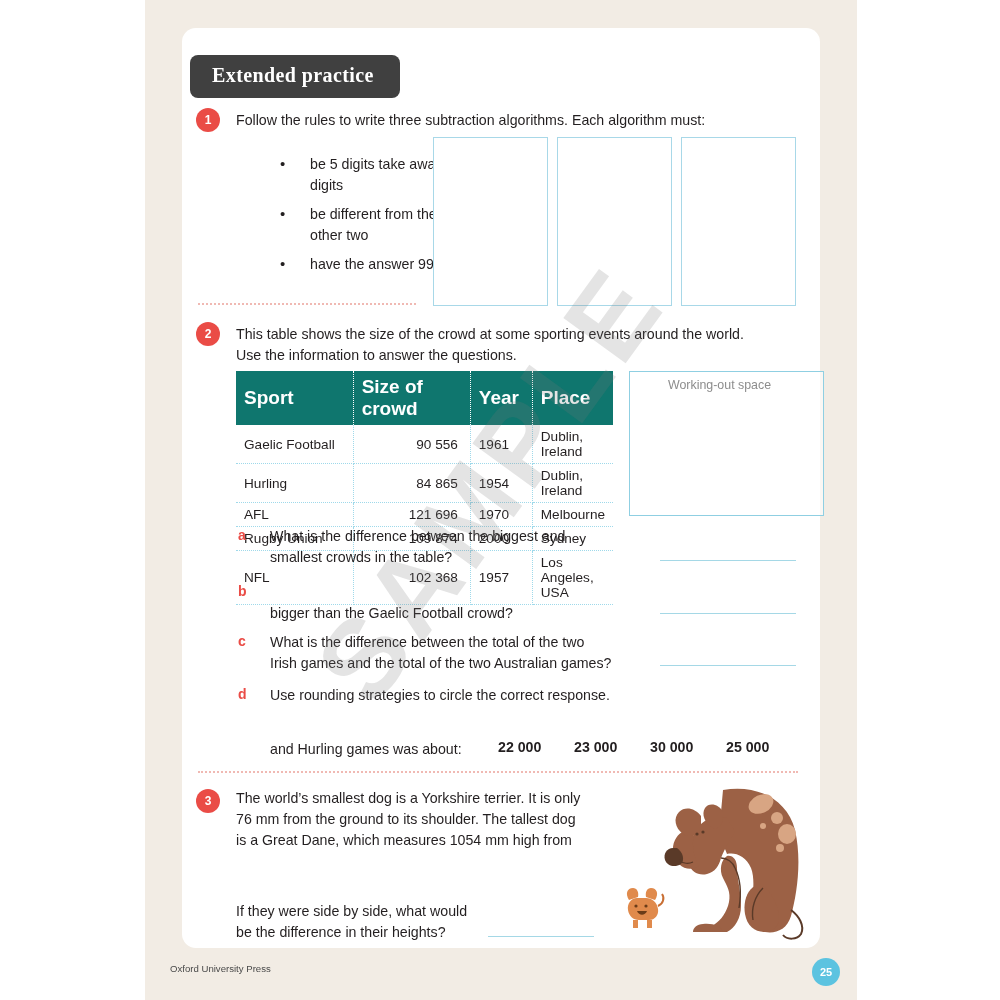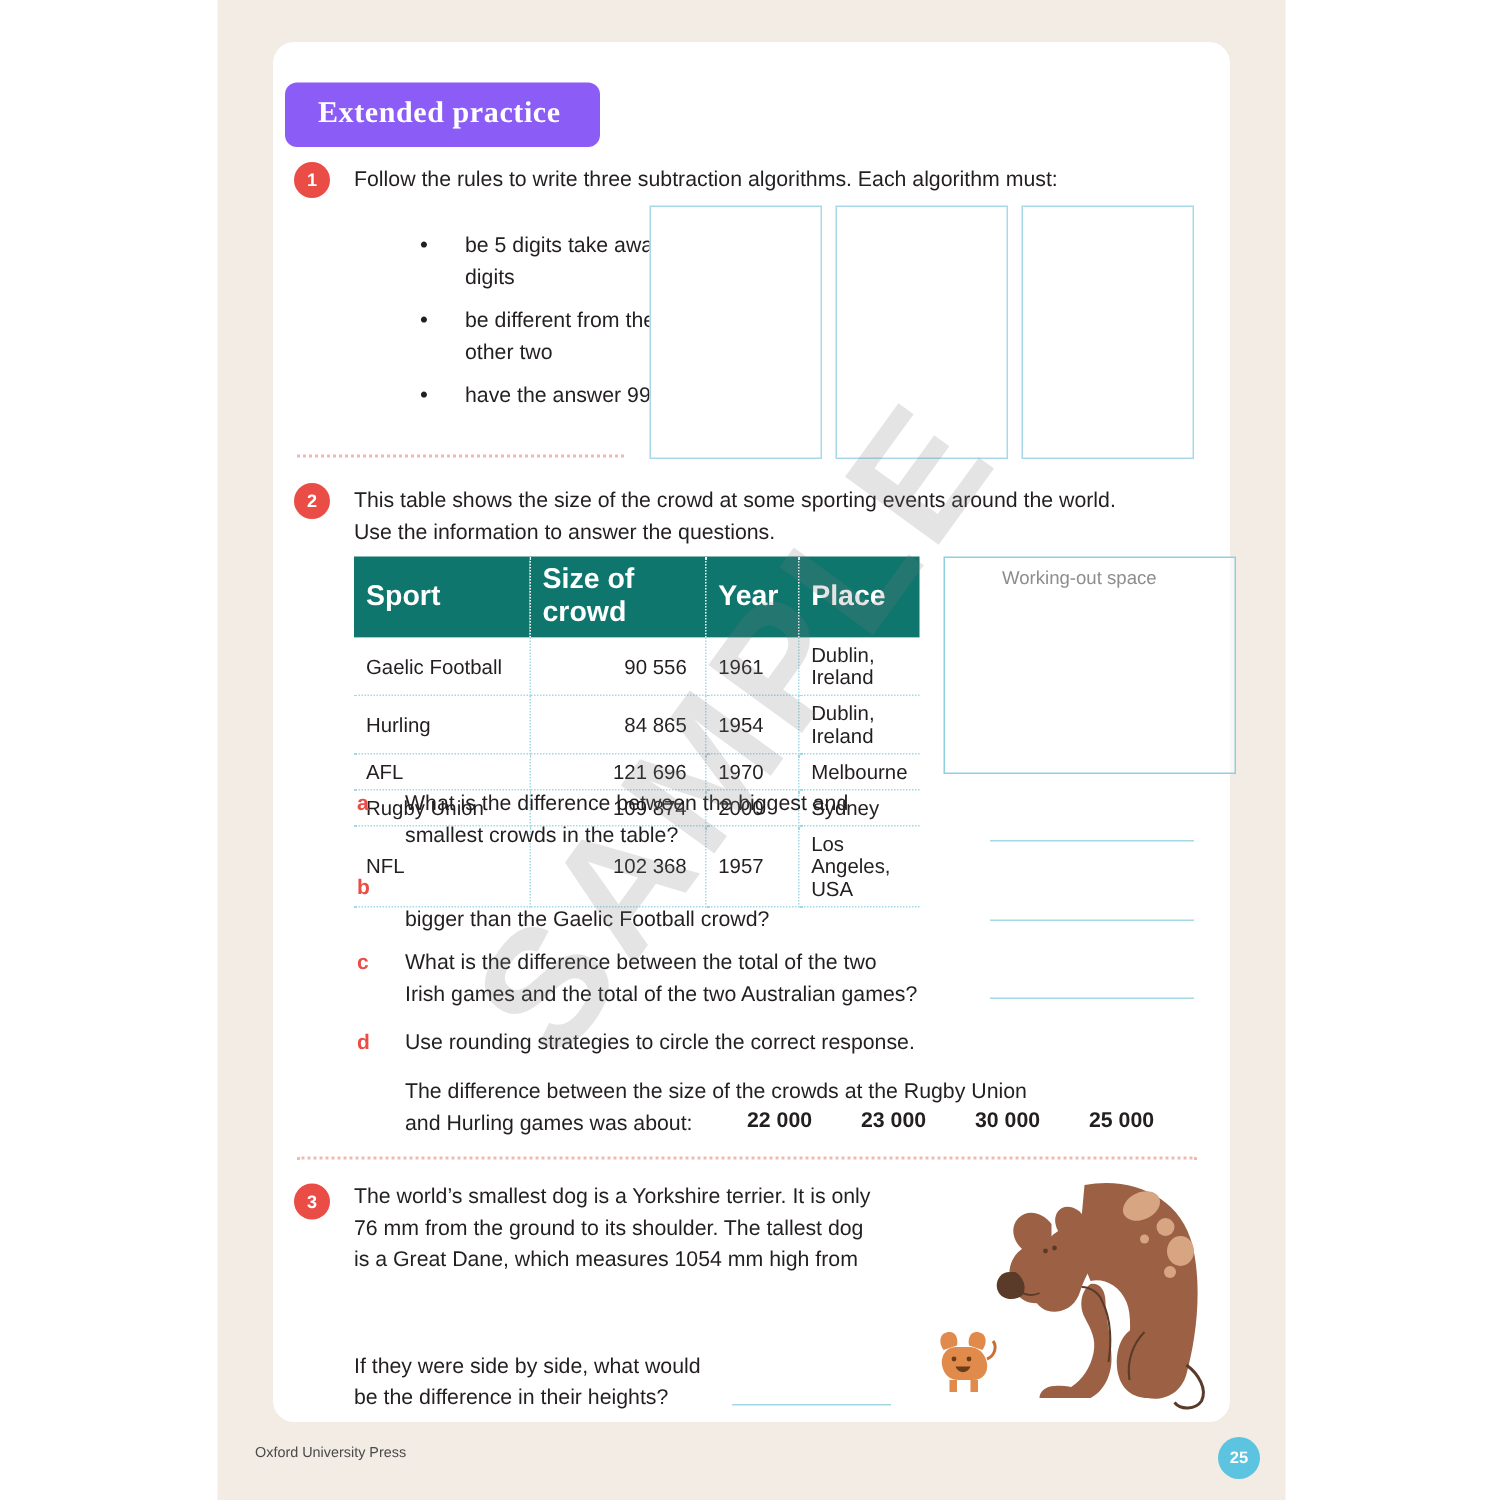--- a/index.html
+++ b/index.html
@@ -63,21 +63,21 @@
     left: 40px;
     top: 350px;
     white-space: nowrap;
   }
 
   
   #banner {
     position: absolute;
     left: 190px;
     top: 55px;
-    background: #8b5cf6;
+    background: #404040;
     color: #ffffff;
     font-family: "Liberation Serif", serif;
     font-size: 20px;
     font-weight: 700;
     letter-spacing: 0.4px;
     padding: 9px 26px 11px 22px;
     border-radius: 8px;
     z-index: 20;
   }
 
@@ -356,21 +356,20 @@
   <div class="ans-line" style="left:660px; top:613px; width:136px;"></div>
 
   <div class="sub-letter" style="left:238px; top:633px;">c</div>
   <div class="body-text" style="left:270px; top:632px; width:420px;">What is the difference between the total of the two</div>
   <div class="body-text" style="left:270px; top:653px; width:420px;">Irish games and the total of the two Australian games?</div>
   <div class="ans-line" style="left:660px; top:665px; width:136px;"></div>
 
   <div class="sub-letter" style="left:238px; top:686px;">d</div>
   <div class="body-text" style="left:270px; top:685px; width:430px;">Use rounding strategies to circle the correct response.</div>
 
-  <div class="body-text" style="left:270px; top:718px; width:470px;">The difference between the size of the crowds at the Rugby Union</div>
   <div class="body-text" style="left:270px; top:739px; width:230px;">and Hurling games was about:</div>
   <div class="round-opt" style="left:498px; top:739px;">22 000</div>
   <div class="round-opt" style="left:574px; top:739px;">23 000</div>
   <div class="round-opt" style="left:650px; top:739px;">30 000</div>
   <div class="round-opt" style="left:726px; top:739px;">25 000</div>
 
   <div class="sep" style="left:198px; top:771px; width:600px;"></div>
 
   <div class="qnum" style="left:196px; top:789px;">
     <span>3</span>

